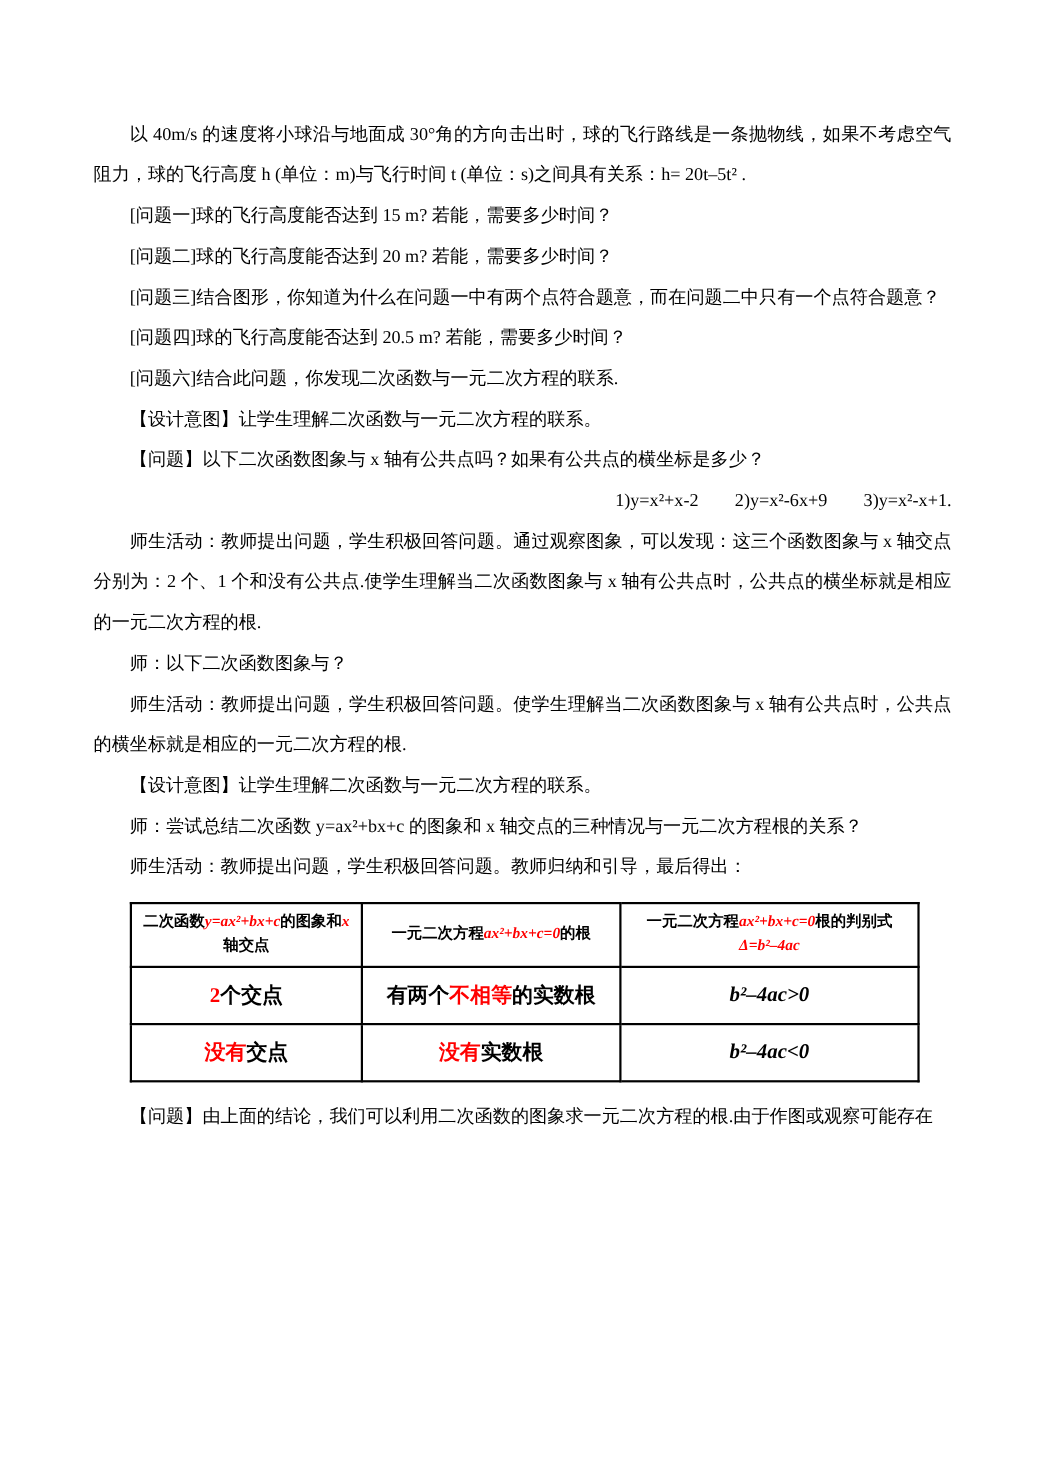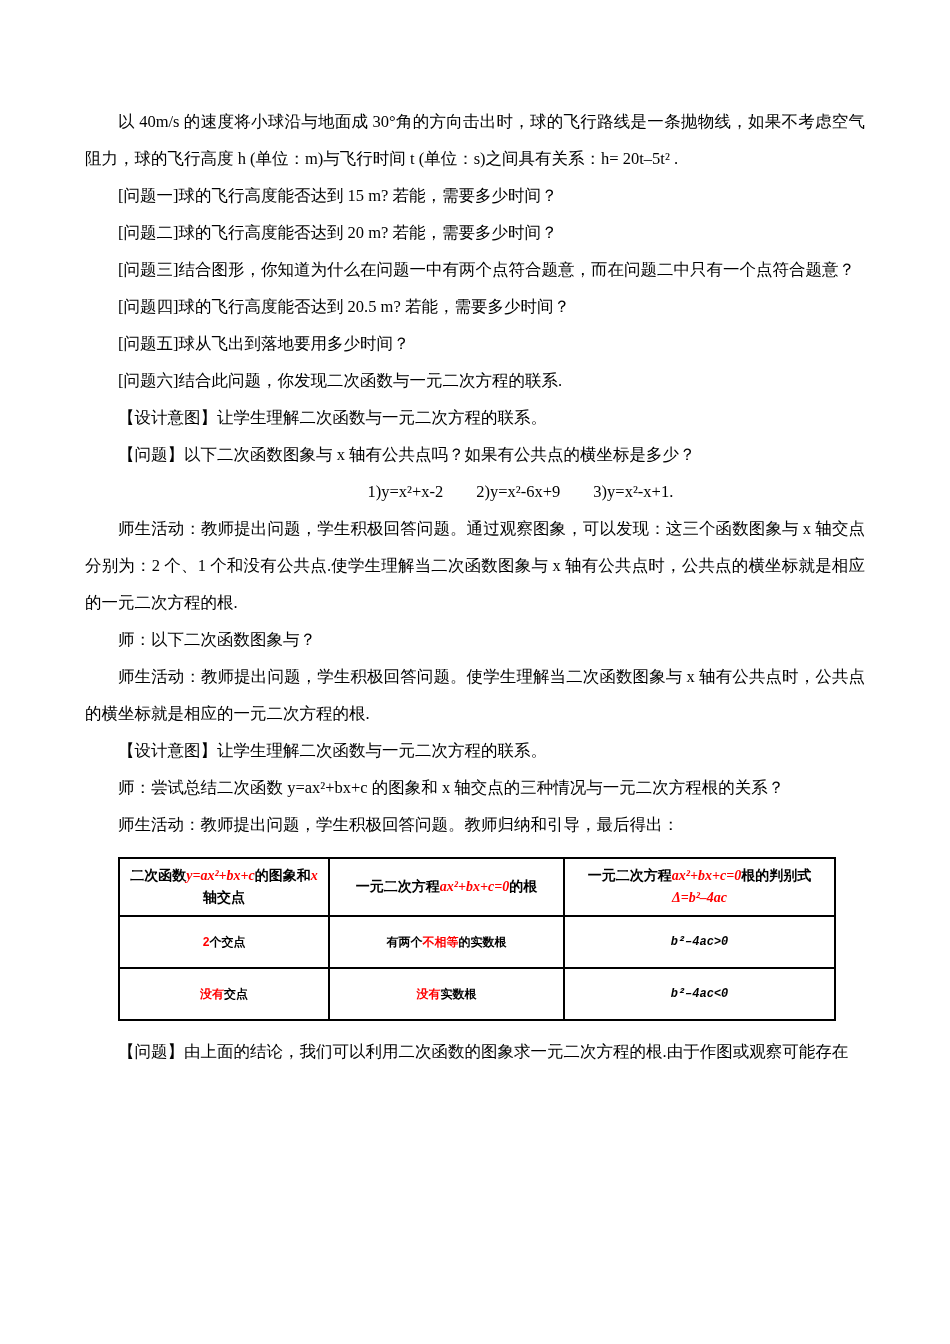--- a/index.html
+++ b/index.html
@@ -21,21 +21,21 @@
   }
   .para {
     margin: 0;
     line-height: 37px;
     text-align: justify;
     text-indent: 2em;
     word-break: break-word;
   }
   .para.eq-line {
     text-indent: 5.5em;
-    text-align: center;
+    text-align: right;
   }
   .rel-table {
     border-collapse: collapse;
     table-layout: fixed;
     width: 716px;
     margin: 14px 0 12px 33px;
   }
   .rel-table th,
   .rel-table td {
     border: 2px solid #000000;
@@ -44,24 +44,23 @@
     padding: 6px 8px;
     box-sizing: border-box;
   }
   .rel-table th {
     font-size: 14px;
     line-height: 22px;
     font-weight: bold;
     height: 58px;
   }
   .rel-table td {
-    font-size: 12px;
+    font-size: 19px;
     font-weight: bold;
     height: 52px;
-    font-family: Liberation Mono, monospace;
   }
   .red { color: #FF0000; }
   .formula {
     font-style: italic;
     font-weight: bold;
   }
   .col-1 { width: 210px; }
   .col-2 { width: 235px; }
   .col-3 { width: 271px; }
 </style>
@@ -69,21 +68,20 @@
 <body>
 
 <div class="page">
 
   <div>
     <p class="para">以 40m/s 的速度将小球沿与地面成 30°角的方向击出时，球的飞行路线是一条抛物线，如果不考虑空气阻力，球的飞行高度 h (单位：m)与飞行时间 t (单位：s)之间具有关系：h= 20t–5t² .</p>
     <p class="para">[问题一]球的飞行高度能否达到 15 m? 若能，需要多少时间？</p>
     <p class="para">[问题二]球的飞行高度能否达到 20 m? 若能，需要多少时间？</p>
     <p class="para">[问题三]结合图形，你知道为什么在问题一中有两个点符合题意，而在问题二中只有一个点符合题意？</p>
     <p class="para">[问题四]球的飞行高度能否达到 20.5 m? 若能，需要多少时间？</p>
-    <p class="para">[问题五]球从飞出到落地要用多少时间？</p>
     <p class="para">[问题六]结合此问题，你发现二次函数与一元二次方程的联系.</p>
     <p class="para">【设计意图】让学生理解二次函数与一元二次方程的联系。</p>
     <p class="para">【问题】以下二次函数图象与 x 轴有公共点吗？如果有公共点的横坐标是多少？</p>
     <p class="para eq-line">1)y=x²+x-2　　2)y=x²-6x+9　　3)y=x²-x+1.</p>
     <p class="para">师生活动：教师提出问题，学生积极回答问题。通过观察图象，可以发现：这三个函数图象与 x 轴交点分别为：2 个、1 个和没有公共点.使学生理解当二次函数图象与 x 轴有公共点时，公共点的横坐标就是相应的一元二次方程的根.</p>
     <p class="para">师：以下二次函数图象与？</p>
     <p class="para">师生活动：教师提出问题，学生积极回答问题。使学生理解当二次函数图象与 x 轴有公共点时，公共点的横坐标就是相应的一元二次方程的根.</p>
     <p class="para">【设计意图】让学生理解二次函数与一元二次方程的联系。</p>
     <p class="para">师：尝试总结二次函数  y=ax²+bx+c  的图象和 x 轴交点的三种情况与一元二次方程根的关系？</p>
     <p class="para">师生活动：教师提出问题，学生积极回答问题。教师归纳和引导，最后得出：</p>

